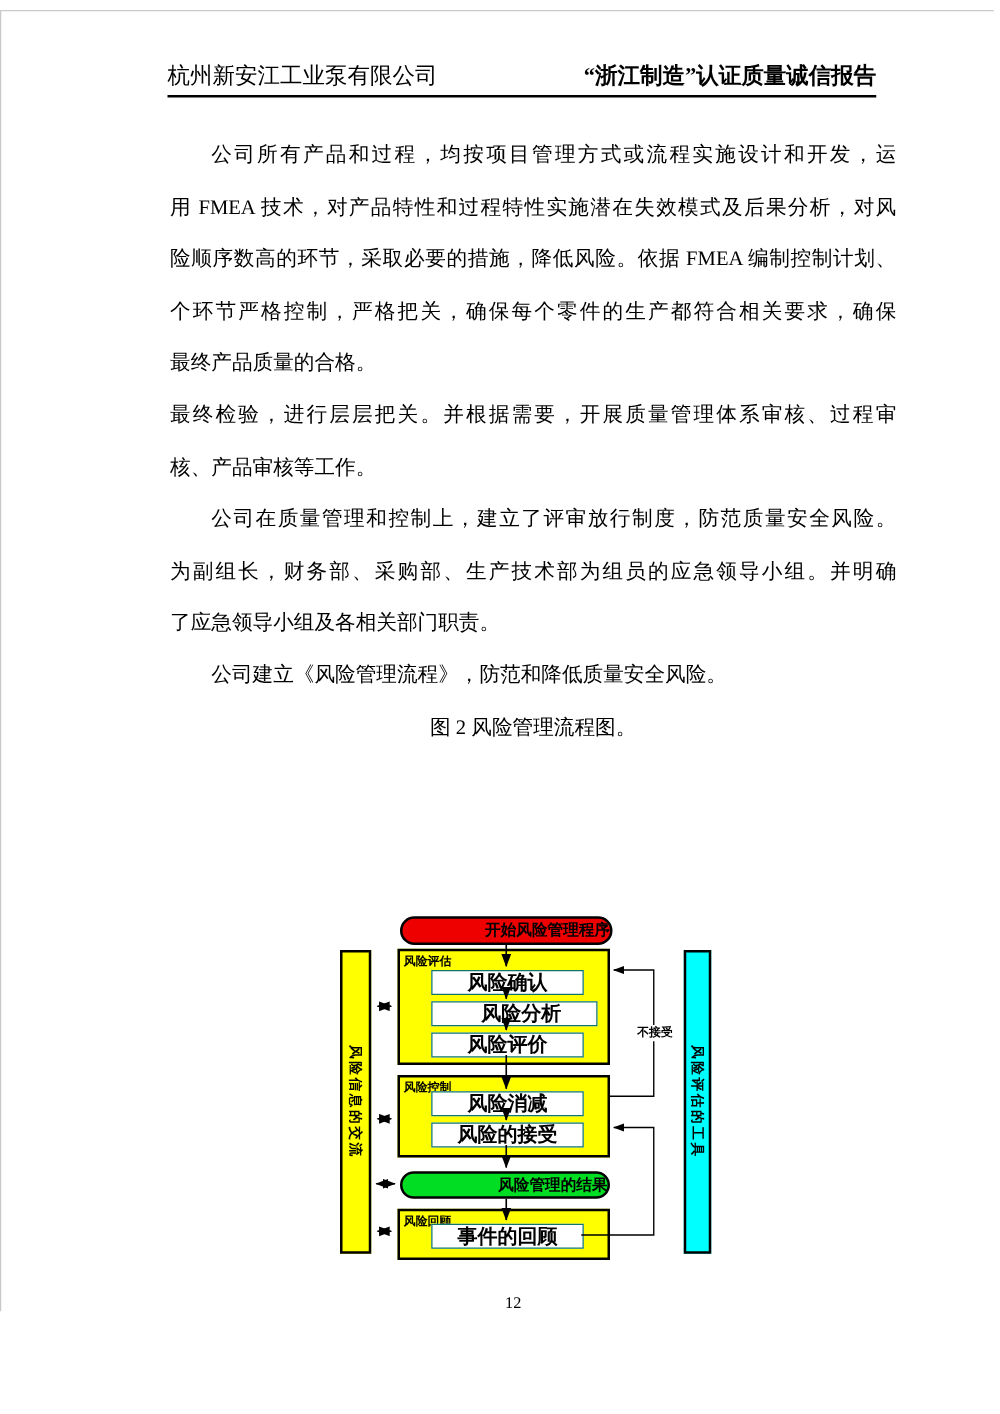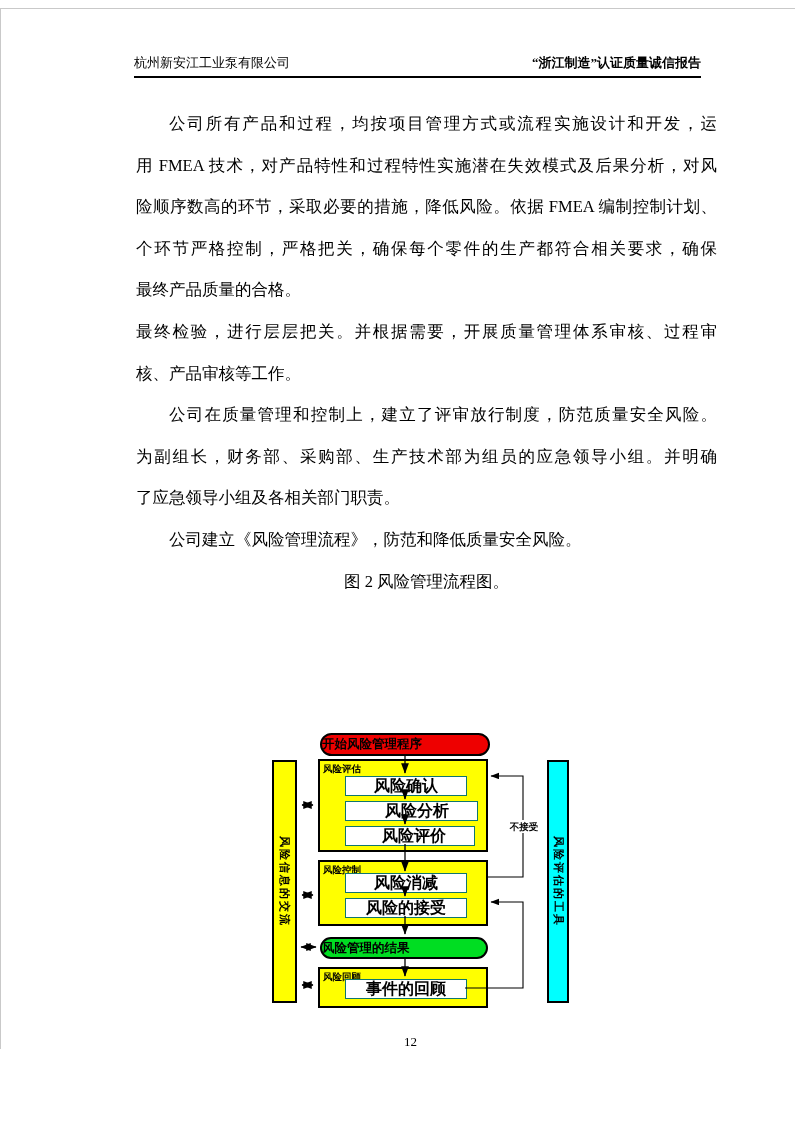--- a/index.html
+++ b/index.html
@@ -7,37 +7,37 @@
     width:800px;height:1131px;position:relative;background:#ffffff;
     font-family:"Liberation Serif","DejaVu Serif",serif;color:#000;
     overflow:hidden;
   }
   
   .page-edge{position:absolute;left:0;top:8px;width:794px;height:1040px;
     border-left:1px solid #c9c9c9;border-top:1px solid #c9c9c9;pointer-events:none;}
 
   
   .header{position:absolute;left:134px;top:50px;width:567px;height:26px;
-    border-bottom:2px solid #000;font-size:13px;}
+    border-bottom:2px solid #000;font-size:18px;}
   .header .h-left{position:absolute;left:0;bottom:4px;}
   .header .h-right{position:absolute;right:0;bottom:4px;font-weight:bold;}
 
   
   .textblock{position:absolute;left:136px;top:103px;width:581px;}
   .line{height:41.6px;line-height:41.6px;font-size:16.5px;
     text-align:justify;text-align-last:justify;white-space:nowrap;}
   .line.indent{text-indent:33px;}
   .line.last{text-align-last:left;white-space:normal;}
   .line.caption{text-align:center;text-align-last:center;}
 
   
   .flowchart{position:absolute;left:260px;top:728px;width:330px;height:285px;
     font-family:"Liberation Sans","DejaVu Sans",sans-serif;font-weight:bold;}
   .fc-node{position:absolute;box-sizing:border-box;display:flex;
-    align-items:center;justify-content:flex-start;white-space:nowrap;overflow:hidden;font-family:Liberation Mono, monospace;}
+    align-items:center;justify-content:flex-end;white-space:nowrap;overflow:hidden;font-family:Liberation Mono, monospace;}
   .fc-start{left:60px;top:5px;width:170px;height:23px;background:#ee0000;
     border:2px solid #000;border-radius:12px;font-size:12.5px;}
   .fc-section{background:#ffff00;border:2px solid #000;}
   .fc-assess{left:58px;top:31px;width:170px;height:93px;}
   .fc-control{left:58px;top:132px;width:170px;height:66px;}
   .fc-review{left:58px;top:239px;width:170px;height:41px;}
   .fc-sec-label{position:absolute;left:3px;top:2px;font-size:9.5px;}
   .fc-step{position:absolute;left:85px;width:120px;height:18px;background:#fff;
     border:1px solid #0f766e;display:flex;align-items:center;justify-content:center;
     font-size:16px;white-space:nowrap;}
@@ -86,21 +86,21 @@
 
   <div class="fc-node fc-start">
     <span>开始风险管理程序</span>
   </div>
 
   <div class="fc-node fc-section fc-assess">
     <span class="fc-sec-label">风险评估</span>
   </div>
   <div class="fc-step" style="top:48px;">风险确认</div>
   <div class="fc-step" style="top:73px;padding-left:11px;">风险分析</div>
-  <div class="fc-step" style="top:98px;padding-left:8px;">风险评价</div>
+  <div class="fc-step" style="top:98px;">风险评价</div>
 
   <div class="fc-node fc-section fc-control">
     <span class="fc-sec-label">风险控制</span>
   </div>
   <div class="fc-step" style="top:145px;">风险消减</div>
   <div class="fc-step" style="top:170px;">风险的接受</div>
 
   <div class="fc-node fc-result">
     <span>风险管理的结果</span>
   </div>

